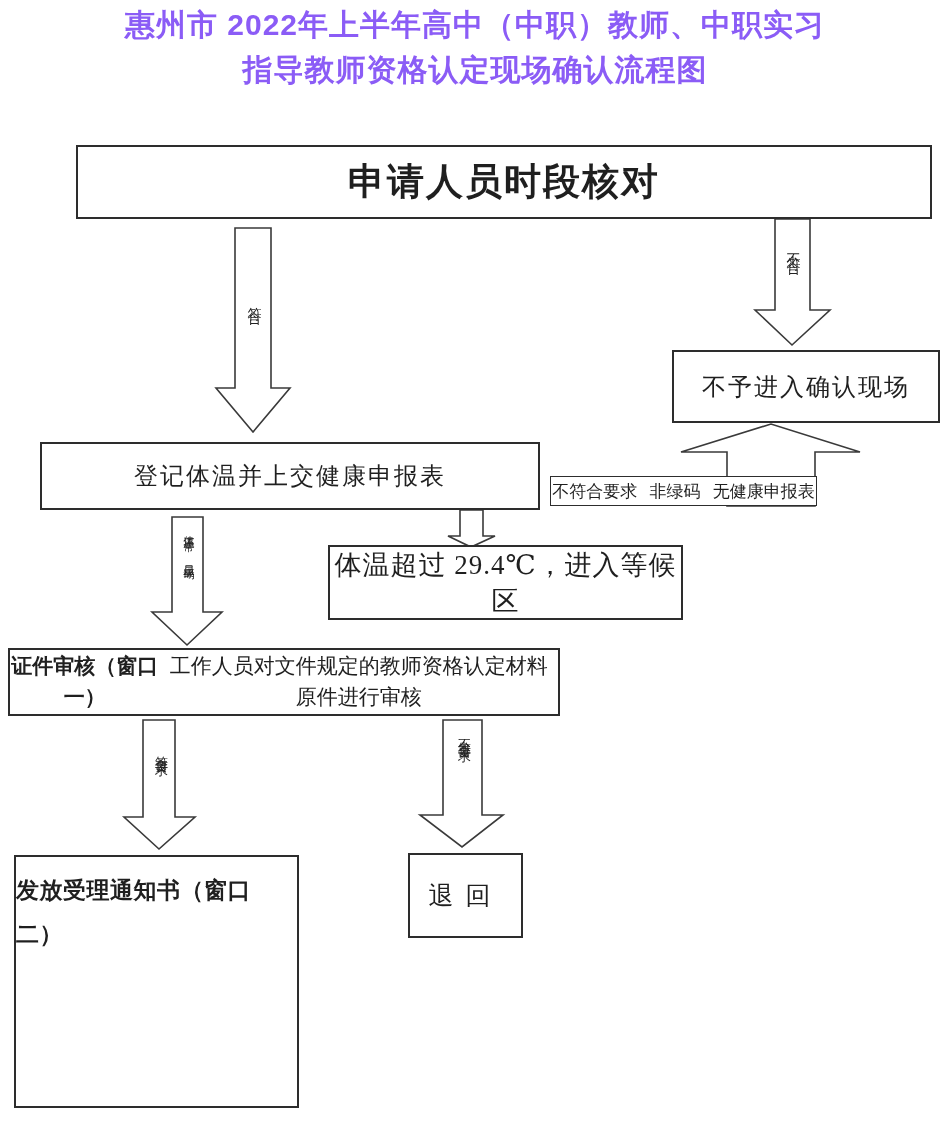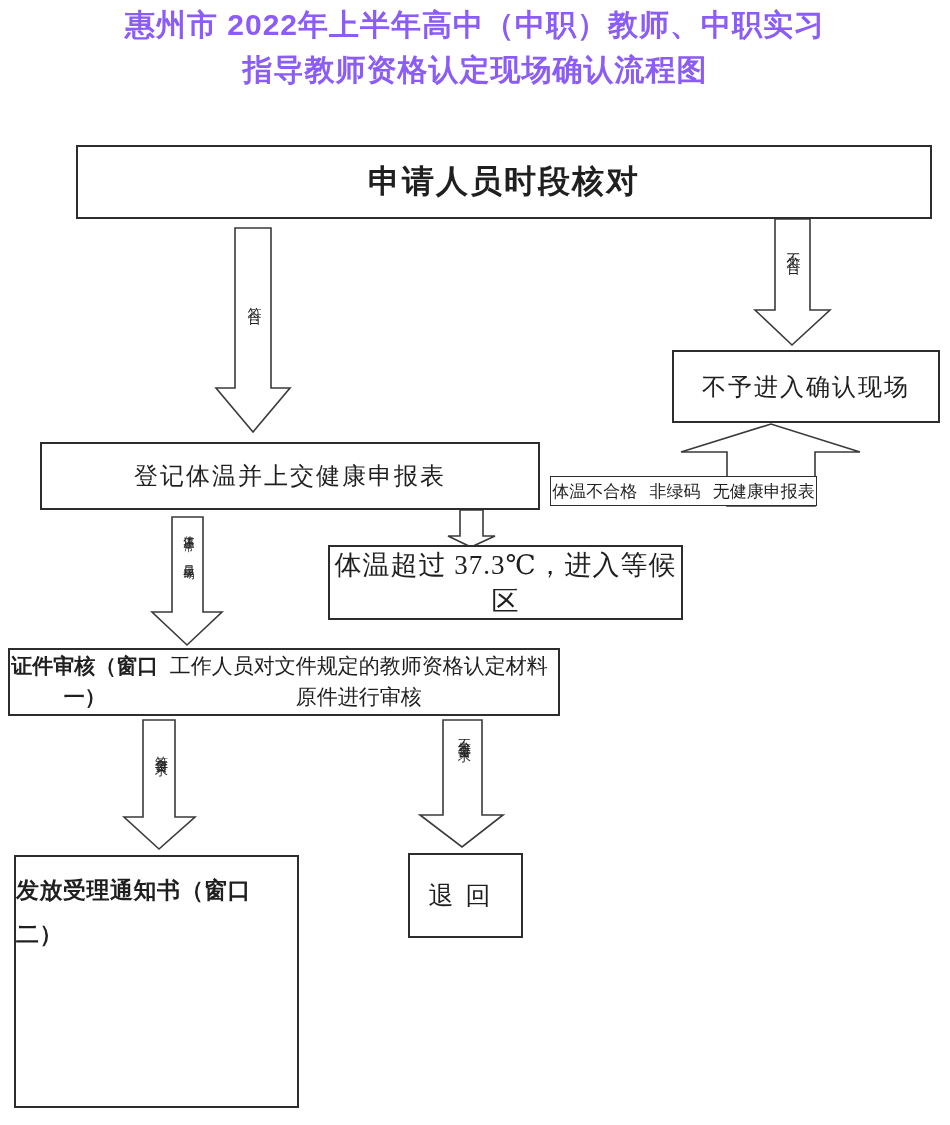--- a/index.html
+++ b/index.html
@@ -34,21 +34,21 @@
   .box {
     position: absolute;
     box-sizing: border-box;
     background: #ffffff;
     border: 2px solid #2d2d2d;
     display: flex;
     align-items: center;
     justify-content: center;
     text-align: center;
   }
-  .box-start   { left: 76px;  top: 145px; width: 856px; height: 74px;  font-size: 32px; font-weight: bold; letter-spacing: 2px; }
+  .box-start   { left: 76px;  top: 145px; width: 856px; height: 74px;  font-size: 37px; font-weight: bold; letter-spacing: 2px; }
   .box-noentry { left: 672px; top: 350px; width: 268px; height: 73px;  font-size: 24px; letter-spacing: 2px; }
   .box-register{ left: 40px;  top: 442px; width: 500px; height: 68px;  font-size: 24px; letter-spacing: 2px; }
   .box-reject  { left: 550px; top: 476px; width: 267px; height: 30px;  font-size: 17px; border-width: 1.5px; white-space: nowrap; word-spacing: 8px; }
   .box-wait    { left: 328px; top: 545px; width: 355px; height: 75px;  font-size: 27px; letter-spacing: 1px; }
   .box-check   { left: 8px;   top: 648px; width: 552px; height: 68px;  font-size: 21px; line-height: 1.5; }
   .box-check .check-title { font-weight: bold; }
   .box-issue   { left: 14px;  top: 855px; width: 285px; height: 253px; display: block; text-align: left; padding: 12px 6px 0 0; font-size: 23px; }
   .box-issue .issue-title { font-weight: bold; line-height: 1.9; letter-spacing: 0.5px; }
   .box-issue .issue-desc  { line-height: 2.22; letter-spacing: 0.5px; }
   .box-return  { left: 408px; top: 853px; width: 115px; height: 85px;  font-size: 25px; letter-spacing: 12px; padding-left: 0; }
@@ -92,25 +92,25 @@
 
   <div class="box box-noentry">
     <span>不予进入确认现场</span>
   </div>
 
   <div class="box box-register">
     <span>登记体温并上交健康申报表</span>
   </div>
 
   <div class="box box-reject">
-    <span>体温不合格 非绿码 无健康申报表</span>
+    <span>不符合要求 非绿码 无健康申报表</span>
   </div>
 
   <div class="box box-wait">
-    <span>体温超过 37.3℃，进入等候区</span>
+    <span>体温超过 29.4℃，进入等候区</span>
   </div>
 
   <div class="box box-check">
     <div class="check-title">证件审核（窗口一）</div>
     <div class="check-desc">工作人员对文件规定的教师资格认定材料原件进行审核</div>
   </div>
 
   <div class="box box-issue">
     <div class="issue-title">发放受理通知书（窗口二）</div>
   </div>

